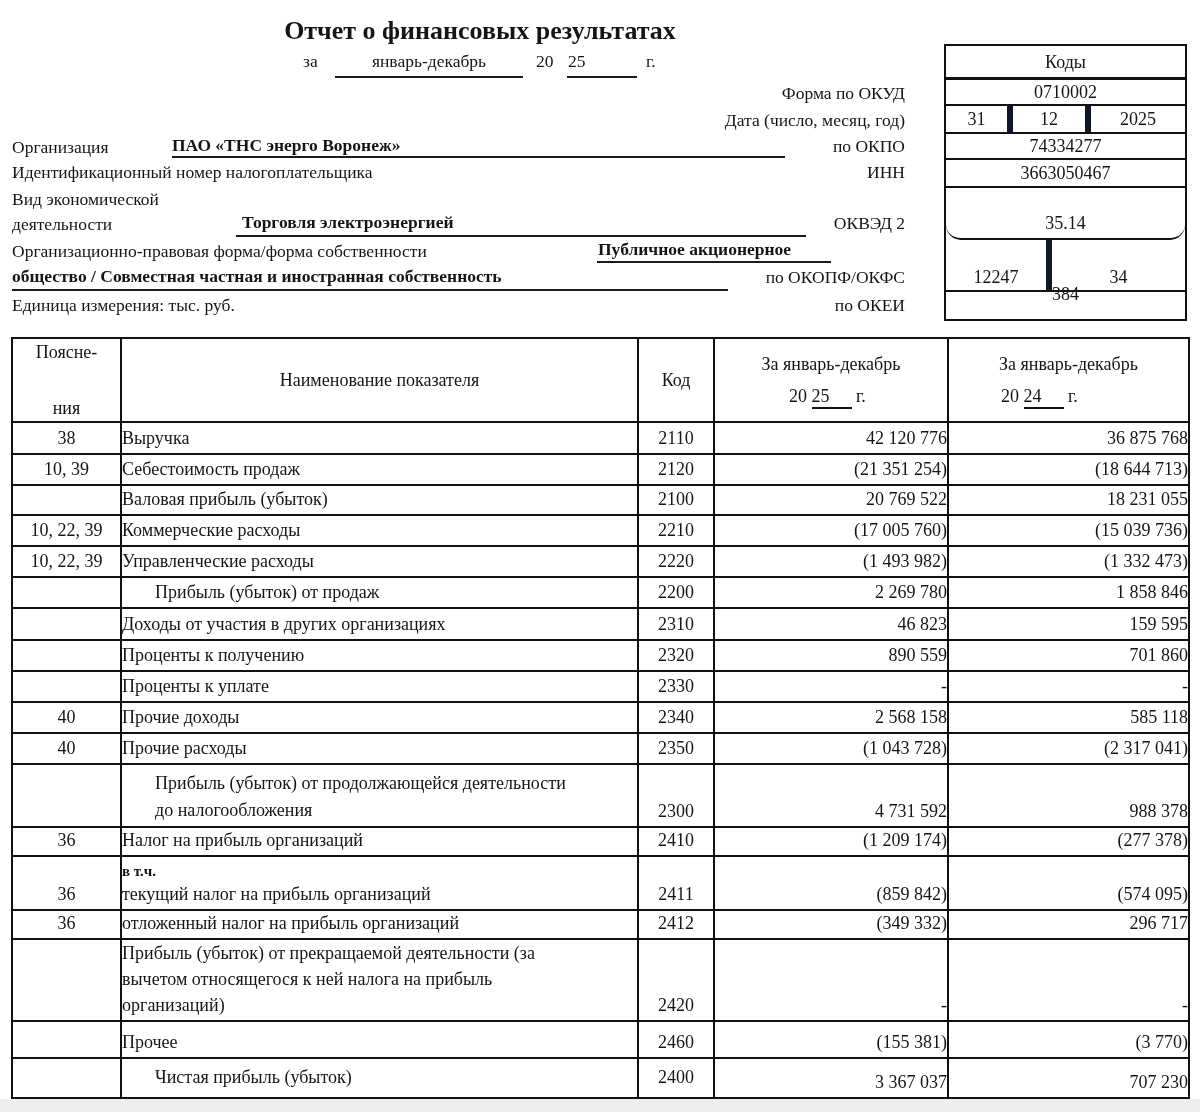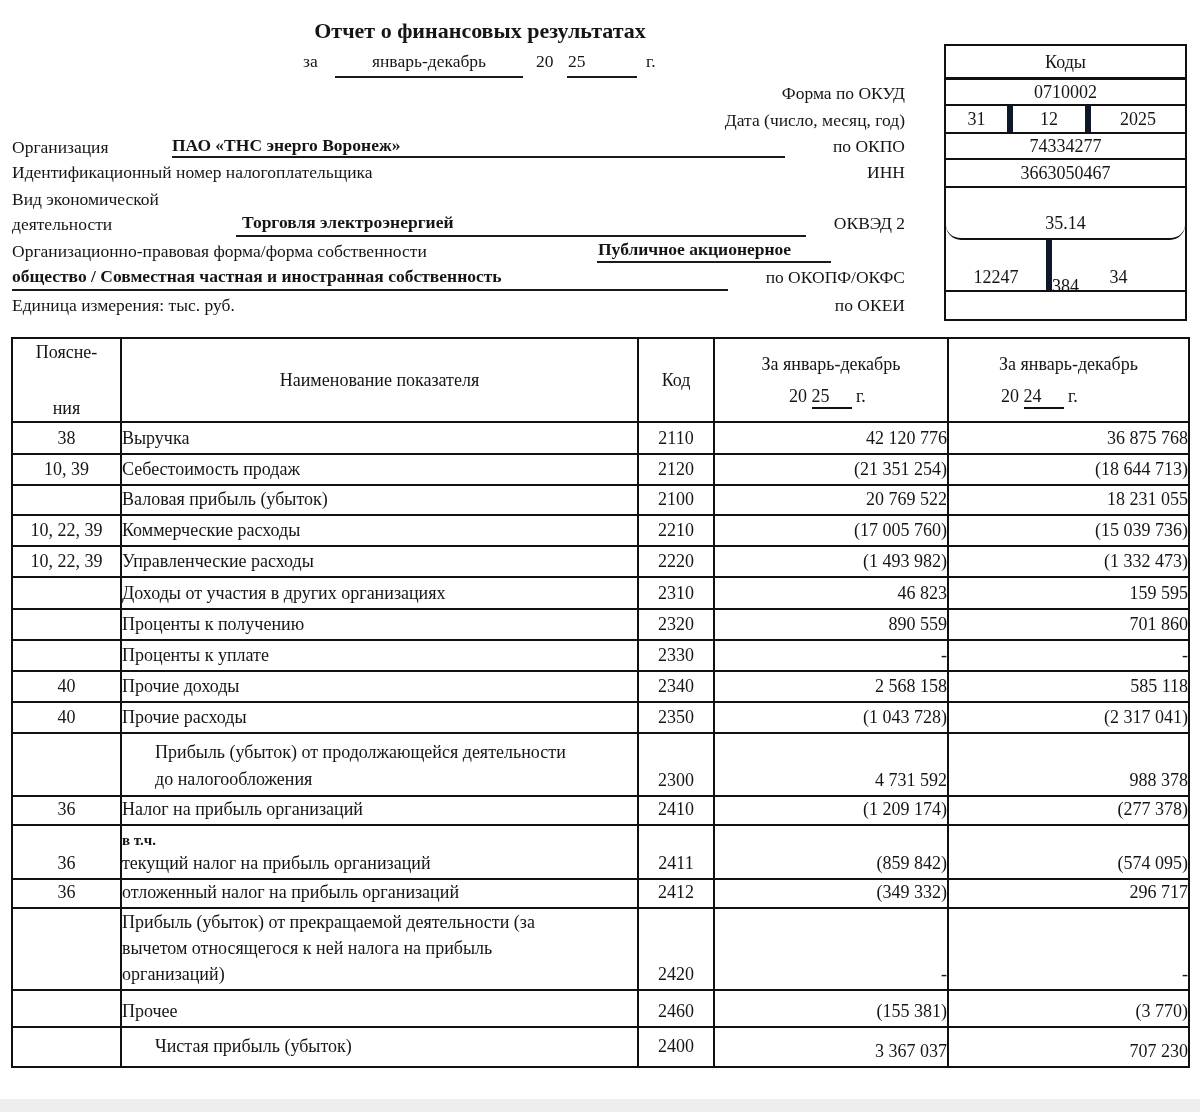--- a/index.html
+++ b/index.html
@@ -1,21 +1,21 @@
 <!DOCTYPE html>
 <html><head>
 <meta charset="utf-8">
 <style>
   * { box-sizing: border-box; margin: 0; padding: 0; }
   html, body { width: 1200px; height: 1112px; background: #ffffff; overflow: hidden; }
   body { position: relative; font-family: "Liberation Serif", serif; color: #151515; }
 
   .abs { position: absolute; white-space: nowrap; line-height: 22px; font-size: 17.5px; }
   .bold { font-weight: bold; }
-  .title { font-size: 22px; font-weight: bold; left: 270px; width: 420px; text-align: center; top: 18px; line-height: 26px; }
+  .title { font-size: 26px; font-weight: bold; left: 270px; width: 420px; text-align: center; top: 18px; line-height: 26px; }
   .ul { position: absolute; height: 2px; background: #1a1a1a; }
   .rlabel { right: 295px; text-align: right; }
 
   
   .codes { position: absolute; left: 944px; top: 44px; width: 243px; height: 277px; border: 2.5px solid #111; }
   .codes .crow { position: absolute; left: 0; right: 0; border-bottom: 2px solid #111; text-align: center; font-size: 18px; }
   .codes .crow.last { border-bottom: none; }
   .codes .cell { position: absolute; top: 0; bottom: 0; text-align: center; }
   .codes .vline { border-left: 6px solid #0f172a; }
 
@@ -84,21 +84,21 @@
     <div class="cell vline" style="left:61px; width:78px;">12</div>
     <div class="cell vline" style="left:139px; right:0;">2025</div>
   </div>
   <div class="crow" style="top:88px; height:26px; line-height:24px;">74334277</div>
   <div class="crow" style="top:114px; height:28px; line-height:26px;">3663050467</div>
   <div class="crow" style="top:142px; height:52px; line-height:22px; padding-top:24px;border-radius:15px;">35.14</div>
   <div class="crow" style="top:194px; height:52px;">
     <div class="cell" style="left:0; width:100px; padding-top:26px; line-height:22px;">12247</div>
     <div class="cell vline" style="left:100px; right:0; padding-top:26px; line-height:22px;">34</div>
   </div>
-  <div class="crow last" style="top:228px; height:27px; line-height:24px;">384</div>
+  <div class="crow last" style="top:236px; height:27px; line-height:24px;">384</div>
 </div>
 
 <table class="report">
   <colgroup>
     <col style="width:109px">
       <col style="width:517px">
       <col style="width:76px">
       <col style="width:234px">
       <col style="width:241px">
   </colgroup>
@@ -157,20 +157,27 @@
       <td class="val">(17 005 760)</td>
       <td class="val">(15 039 736)</td>
     </tr>
     <tr style="height:31px;">
       <td class="notes">10, 22, 39</td>
       <td class="name">Управленческие расходы</td>
       <td class="code">2220</td>
       <td class="val">(1 493 982)</td>
       <td class="val">(1 332 473)</td>
     </tr>
+    <tr style="height:31px;">
+      <td class="notes"></td>
+      <td class="name indent">Прибыль (убыток) от продаж</td>
+      <td class="code">2200</td>
+      <td class="val b">2 269 780</td>
+      <td class="val b">1 858 846</td>
+    </tr>
     <tr style="height:32px;">
       <td class="notes"></td>
       <td class="name">Доходы от участия в других организациях</td>
       <td class="code">2310</td>
       <td class="val">46 823</td>
       <td class="val">159 595</td>
     </tr>
     <tr style="height:31px;">
       <td class="notes"></td>
       <td class="name">Проценты к получению</td>

